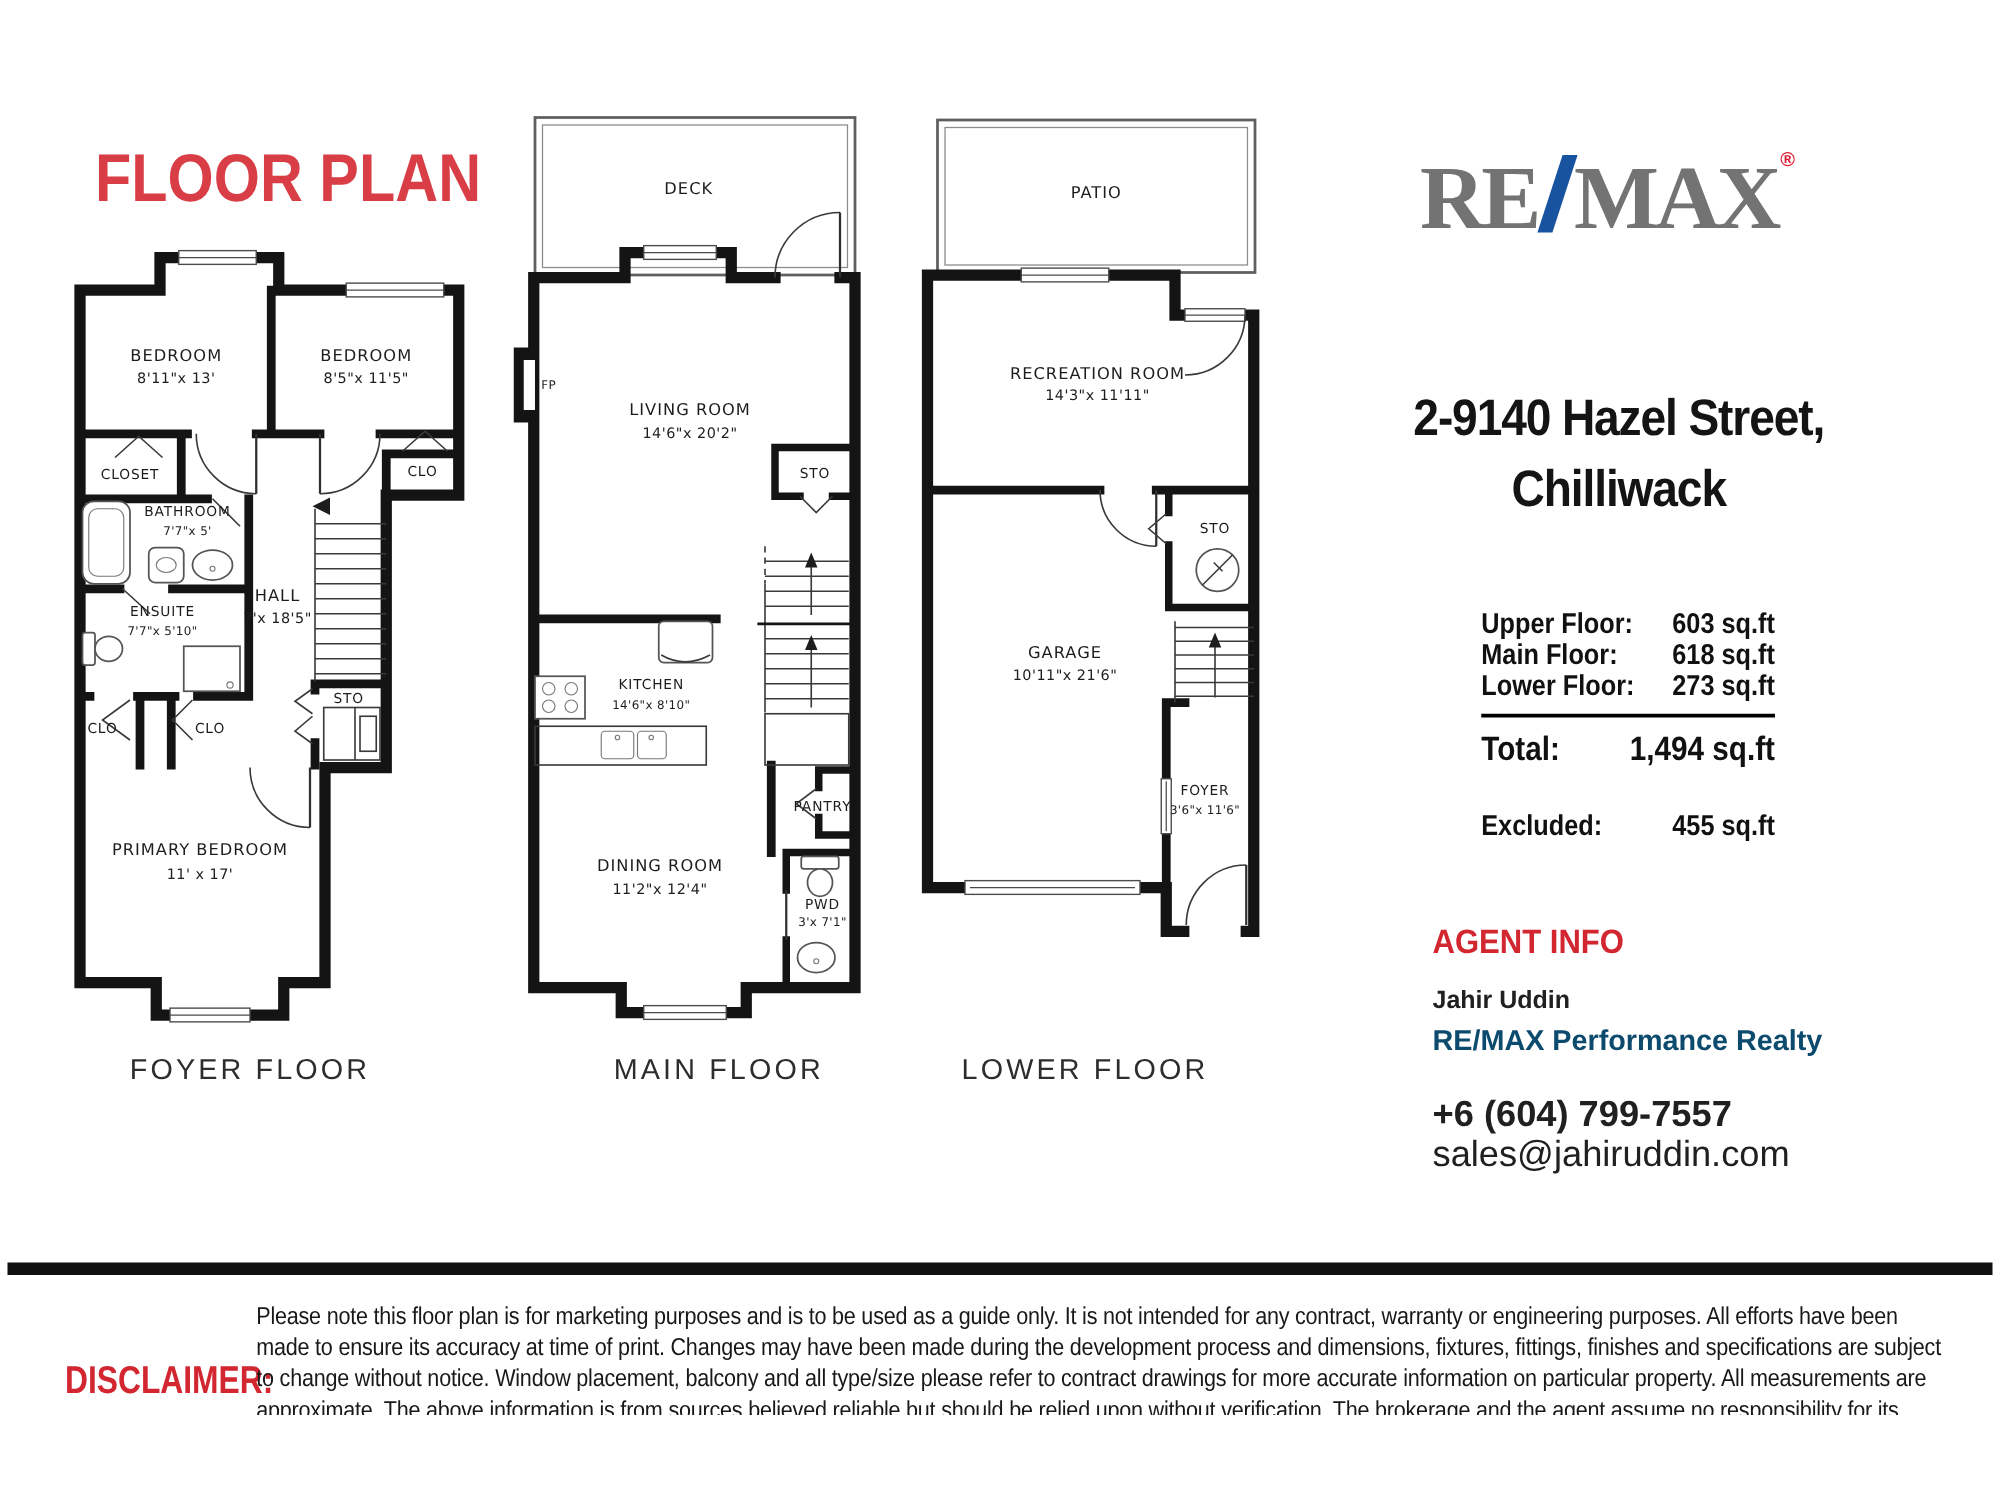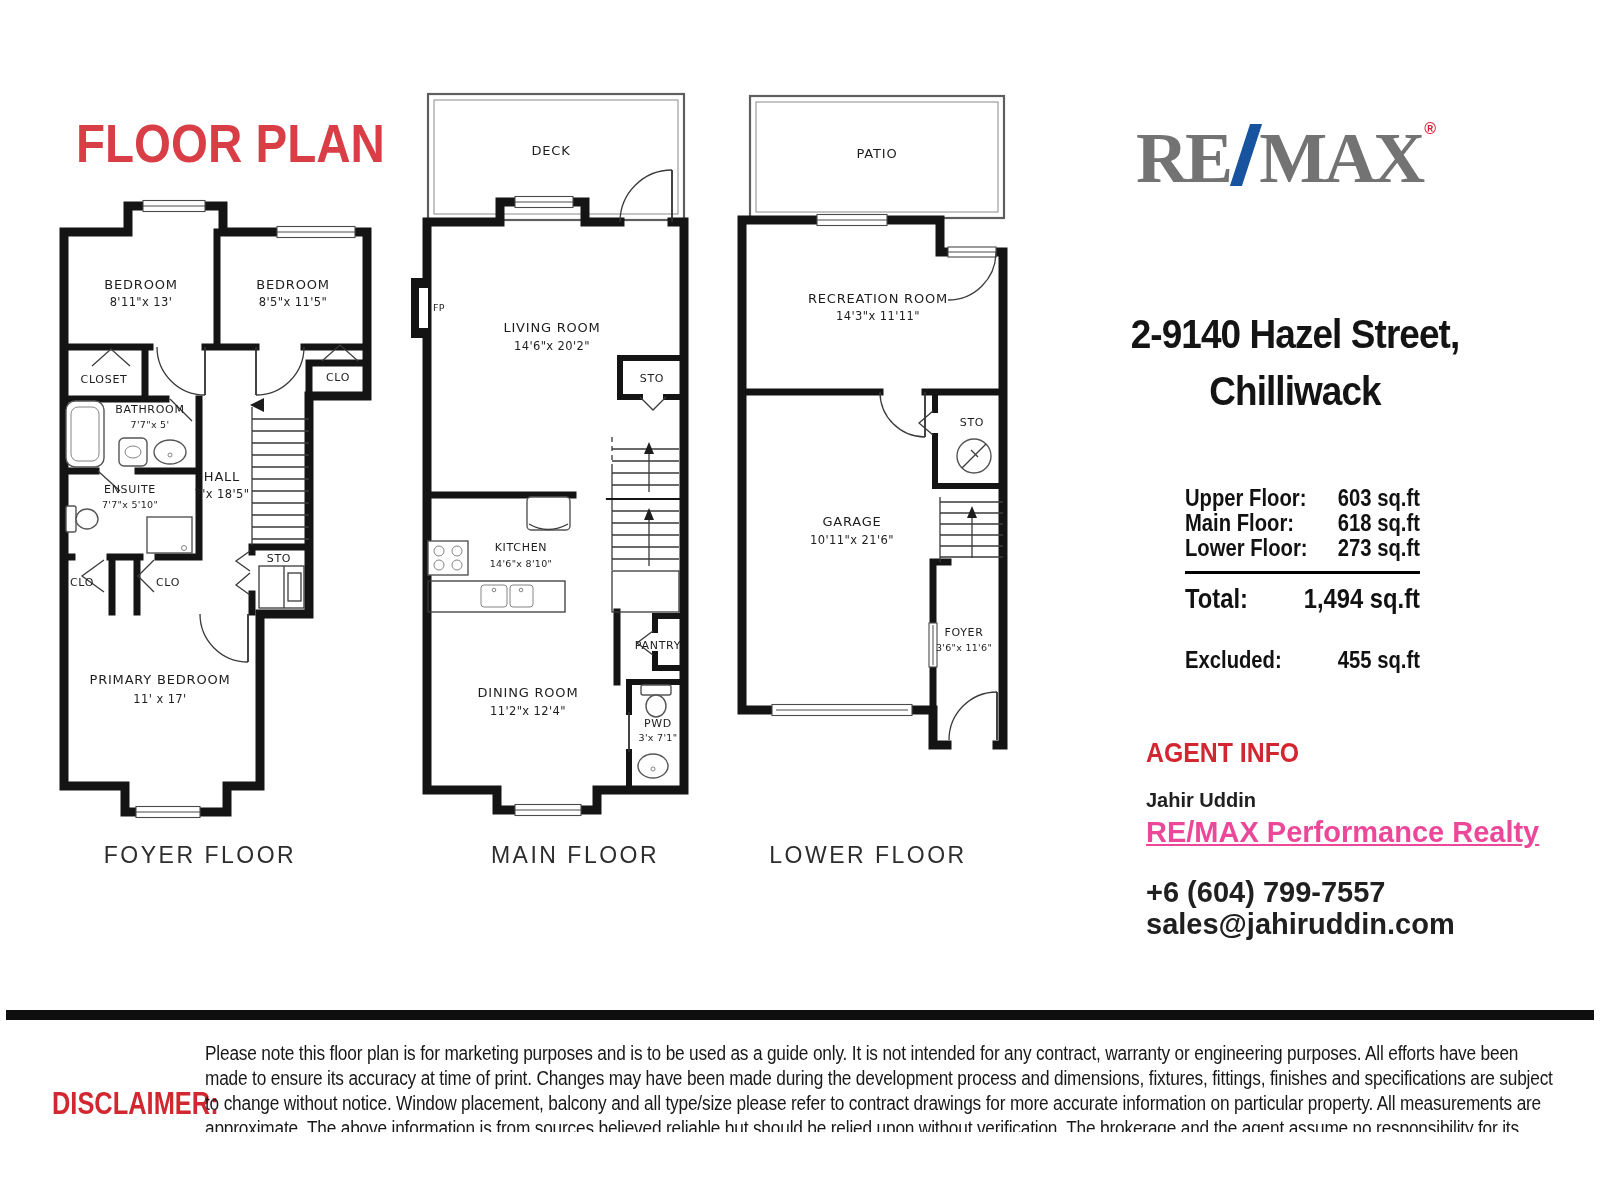--- a/index.html
+++ b/index.html
@@ -53,23 +53,23 @@
   .area-row{display:flex;justify-content:space-between;font-weight:700;font-size:23px;
             line-height:25px;color:#111;}
   .area-sep{border-top:3px solid #000;margin:10px 0 11px;}
   .area-row.total{font-size:27px;line-height:29px;}
   .area-row.excluded{margin-top:34px;}
 
   .agent{position:absolute;left:1146px;top:738px;}
   .agent-heading{color:#D22630;font-size:27px;font-weight:800;transform:scaleX(.92);
                  transform-origin:left top;white-space:nowrap;}
   .agent-name{margin-top:15px;font-size:20px;font-weight:700;color:#202020;line-height:32px;}
-  .agent-company{font-size:29px;font-weight:700;color:#ec4899;line-height:32px;white-space:nowrap;text-decoration:underline;}
+  .agent-company{font-size:23px;font-weight:700;color:#0c4a6e;line-height:32px;white-space:nowrap;}
   .agent-phone{margin-top:28px;font-size:29px;font-weight:700;color:#202020;line-height:32px;}
-  .agent-email{font-size:29px;font-weight:700;color:#202020;line-height:32px;}
+  .agent-email{font-size:29px;font-weight:400;color:#202020;line-height:32px;}
 
   
   .disclaimer-bar{position:absolute;left:6px;top:1010px;width:1588px;height:10px;background:#0f0f0f;}
   .disclaimer-label{position:absolute;left:52px;top:1086px;font-size:31px;font-weight:800;
                     color:#D22630;transform:scaleX(.82);transform-origin:left top;white-space:nowrap;}
   .disclaimer-text{position:absolute;left:205px;top:1041px;width:1530px;font-size:19.5px;
                    line-height:25px;color:#181818;transform:scaleX(.885);transform-origin:left top;
                    letter-spacing:-.2px;}
 </style>
 </head>

